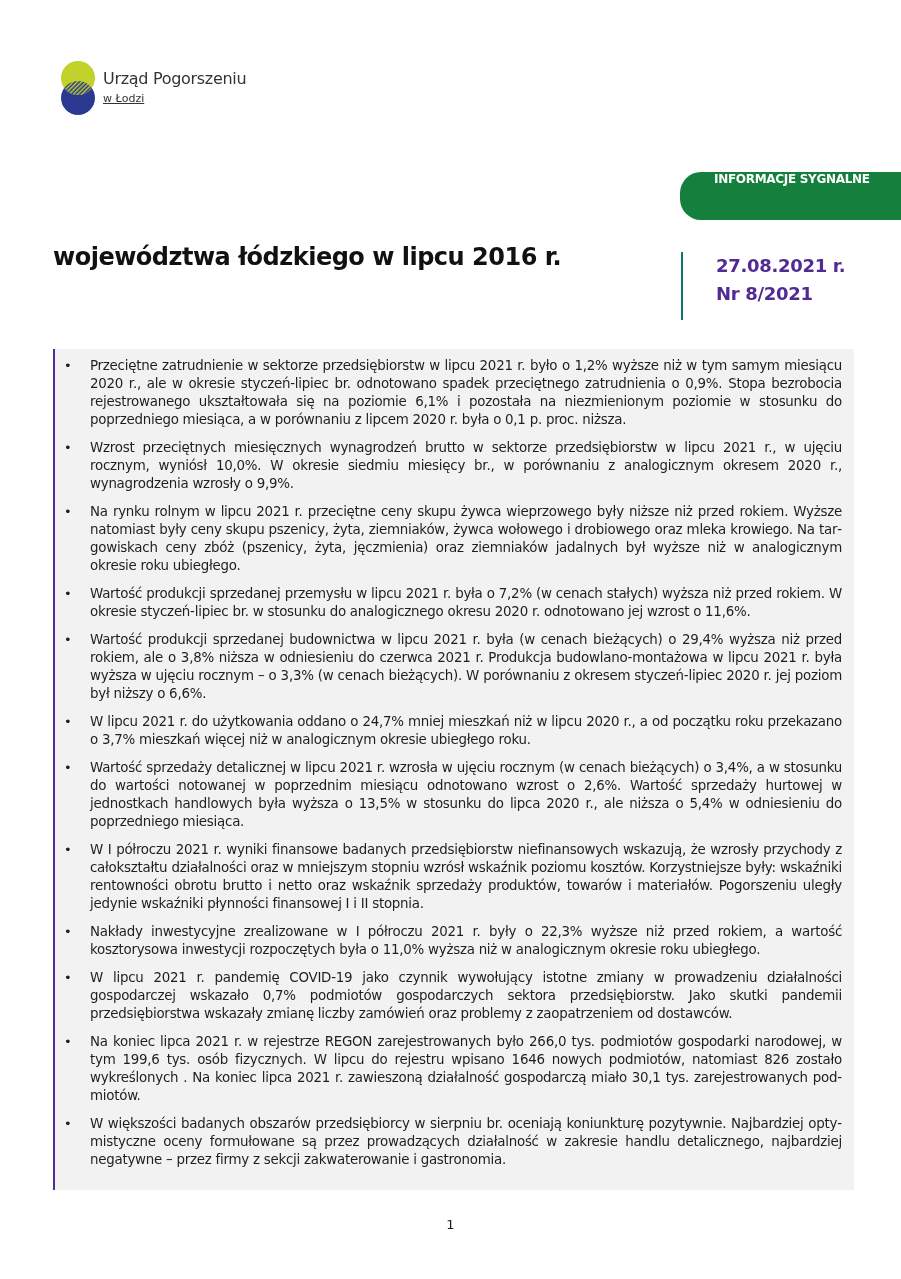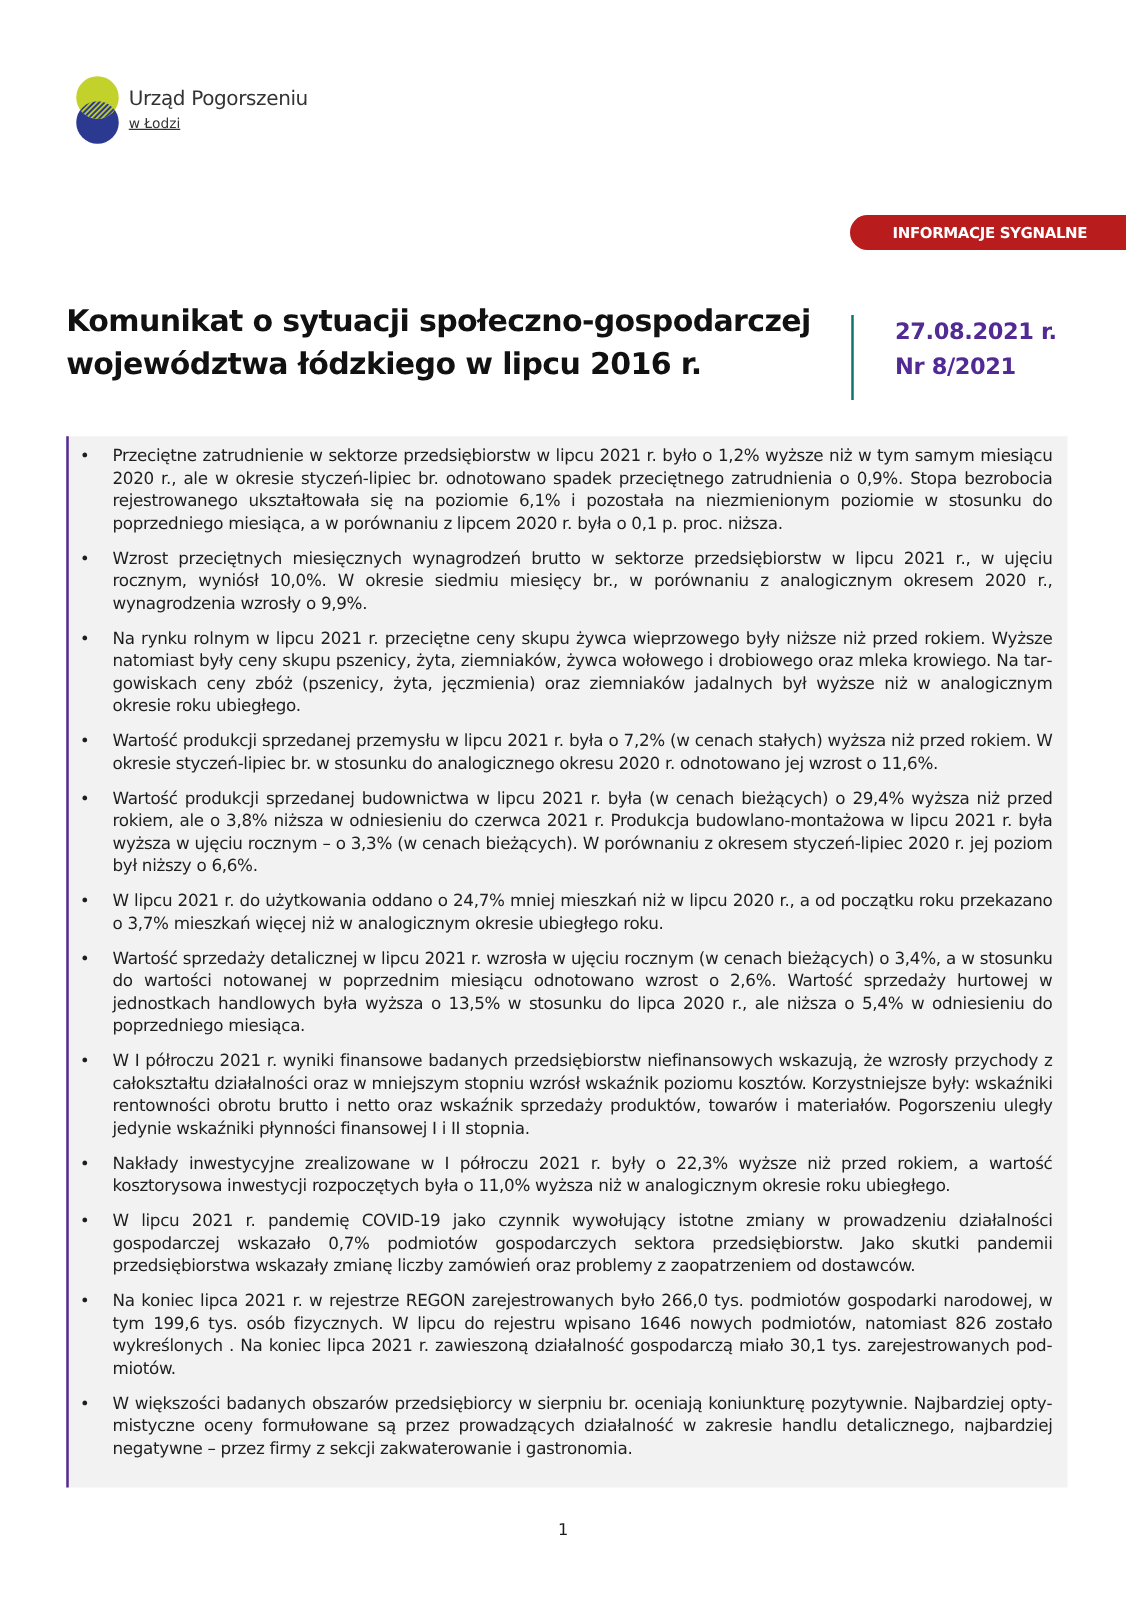--- a/index.html
+++ b/index.html
@@ -4,23 +4,23 @@
   <style>
     html, body { margin: 0; padding: 0; background: #ffffff; }
     body { width: 901px; height: 1279px; position: relative; overflow: hidden;
            font-family: "DejaVu Sans", sans-serif; color: #1a1a1a; }
 
     .logo { position: absolute; left: 60px; top: 60px; width: 200px; height: 56px; }
     .logo svg { position: absolute; left: 0; top: 0; }
     .logo-title { position: absolute; left: 43px; top: 9px; font-size: 16px; color: #333333; letter-spacing: -0.3px; white-space: nowrap; }
     .logo-sub { position: absolute; left: 43px; top: 32px; font-size: 11px; color: #333333; white-space: nowrap; text-decoration: underline; }
 
-    .badge { position: absolute; left: 680px; top: 172px; width: 221px; height: 28px;
-             background: #b91c1c; border-radius: 21px 0 0 21px;
-             display: flex; align-items: center; }
+    .badge { position: absolute; left: 680px; top: 172px; width: 221px; height: 48px;
+             background: #15803d; border-radius: 21px 0 0 21px;
+             display: flex; align-items: flex-start; }
     .badge span { color: #ffffff; font-weight: bold; font-size: 12px; margin-left: 34px;
                   letter-spacing: -0.3px; white-space: nowrap; }
 
     .title { position: absolute; left: 53px; top: 240px; width: 610px;
              font-size: 24px; font-weight: bold; line-height: 34px; color: #111111;
              letter-spacing: -0.5px; margin: 0; }
     .title div { white-space: nowrap; }
 
     .meta { position: absolute; left: 681px; top: 252px; height: 68px;
             border-left: 2px solid #0f766e; padding-left: 33px; }
@@ -58,21 +58,20 @@
   </svg>
   <span class="logo-title">Urząd Pogorszeniu</span>
   <span class="logo-sub">w Łodzi</span>
 </div>
 
 <div class="badge">
   <span>INFORMACJE SYGNALNE</span>
 </div>
 
 <h1 class="title">
-  <div>Komunikat o sytuacji społeczno-gospodarczej</div>
   <div>województwa łódzkiego w lipcu 2016 r.</div>
 </h1>
 
 <div class="meta">
   <div>27.08.2021 r.</div>
   <div>Nr 8/2021</div>
 </div>
 
 <div class="summary">
   <ul>

